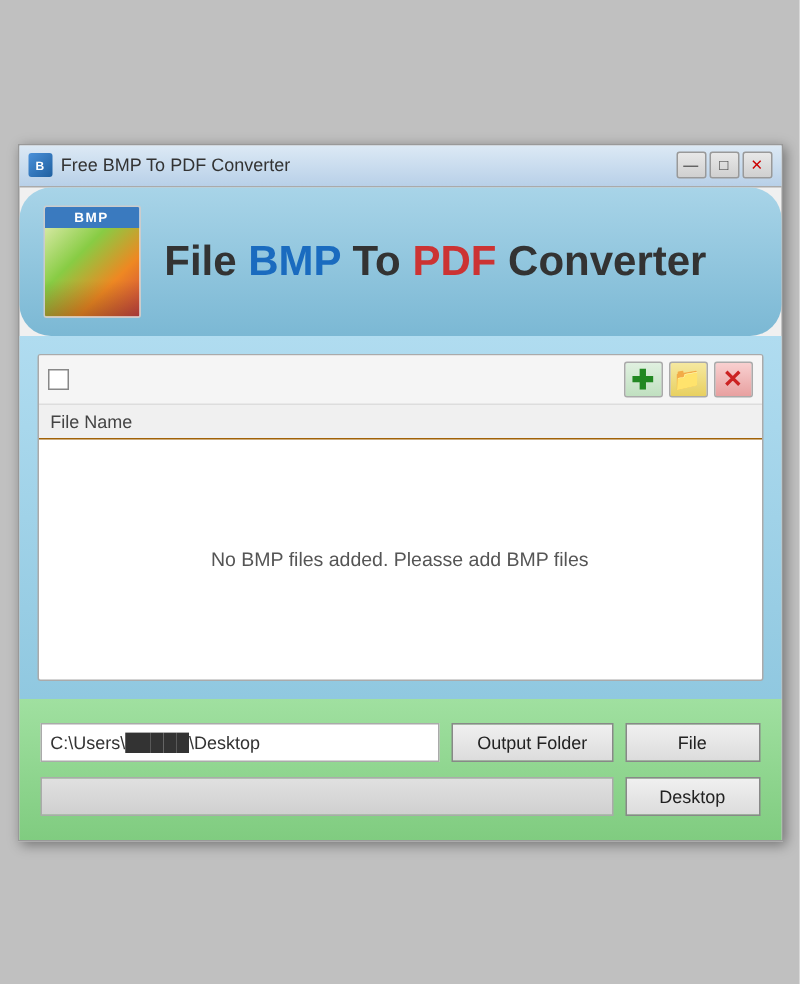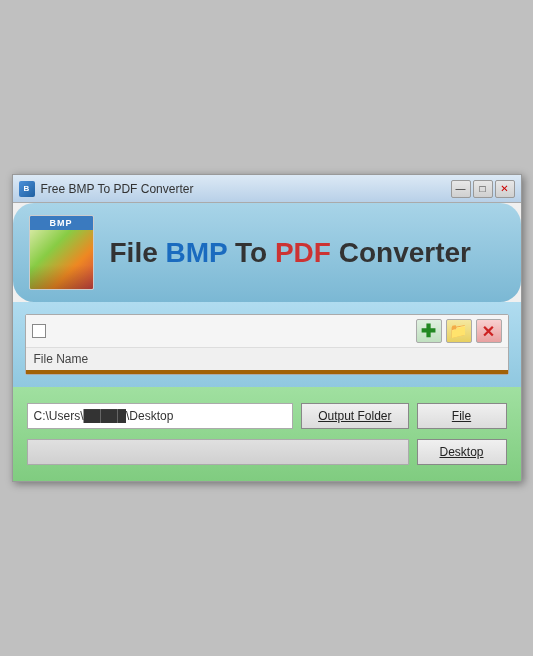--- a/index.html
+++ b/index.html
@@ -201,21 +201,21 @@
       background: linear-gradient(to bottom, #f5e8a0, #e8d060);
     }
 
     .icon-btn.remove {
       background: linear-gradient(to bottom, #f8d0d0, #e8a0a0);
     }
 
     .file-list-header {
       padding: 4px 8px;
       background: #f0f0f0;
-      border-bottom: 4px solid #a16207;
+      border-bottom: 1px solid #a16207;
       font-size: 12px;
       color: #444;
       font-weight: normal;
     }
 
     .file-list-content {
       height: 160px;
       display: flex;
       align-items: center;
       justify-content: center;
@@ -248,21 +248,20 @@
     .action-btn {
       height: 26px;
       padding: 0 16px;
       border: 1px solid #888;
       background: linear-gradient(to bottom, #f0f0f0, #dcdcdc);
       font-size: 12px;
       cursor: pointer;
       color: #222;
       min-width: 90px;
       text-align: center;
-      text-decoration: underline;
     }
 
     .progress-row {
       display: flex;
       gap: 8px;
       align-items: center;
     }
 
     .progress-bar-container {
       flex: 1;
@@ -321,20 +320,23 @@
           <div class="icon-btn remove" title="Remove">
             <span style="color:#cc2222;font-size:16px;font-weight:bold;">✕</span>
           </div>
         </div>
       </div>
 
       <div class="file-list-header">
         <span>File Name</span>
       </div>
 
+      <div class="file-list-content">
+        <span>No BMP files added. Pleasse add BMP files</span>
+      </div>
     </div>
   </div>
 
   <div class="bottom-area">
 
     <div class="output-row">
       <input class="path-input" type="text" value="C:\Users\█████\Desktop" style="">
       <button class="action-btn">Output Folder</button>
       <button class="action-btn">File</button>
     </div>

